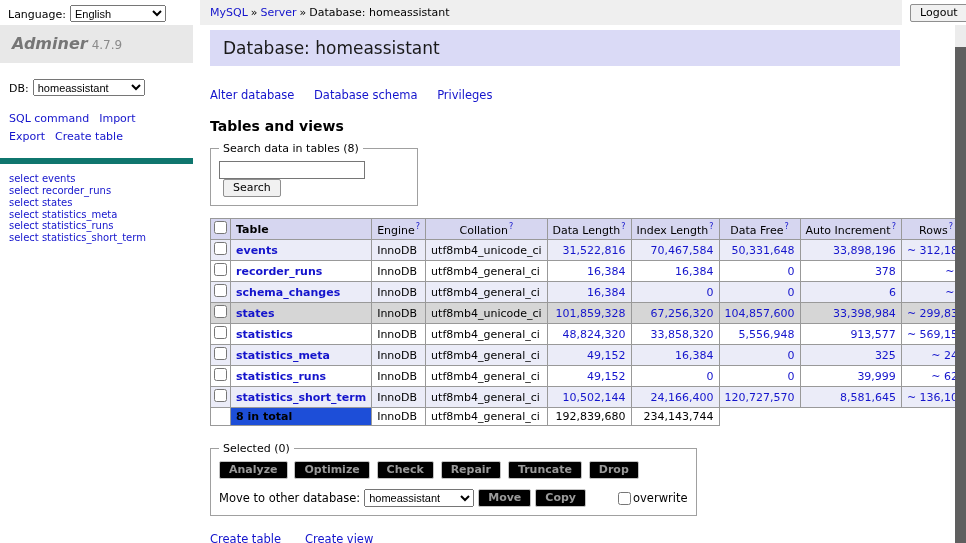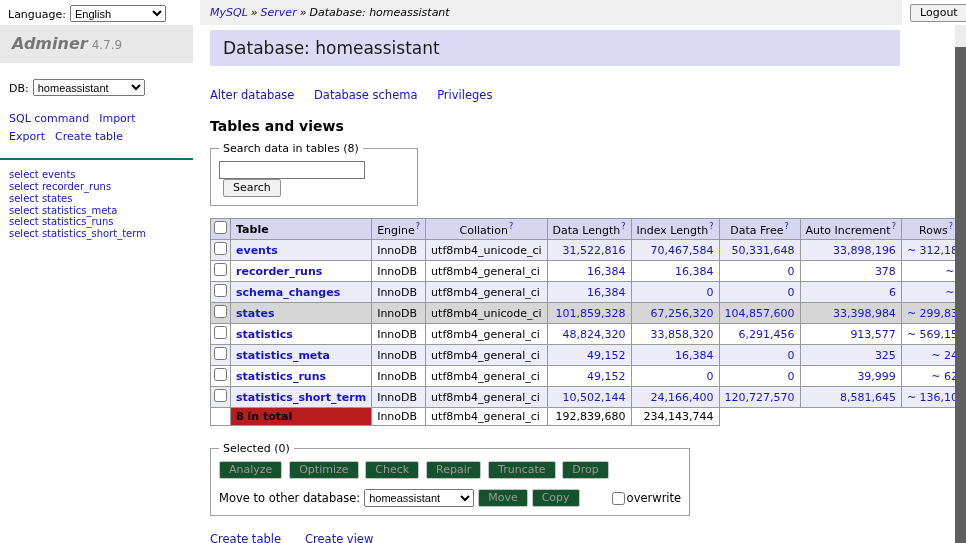--- a/index.html
+++ b/index.html
@@ -25,39 +25,39 @@
   .lang select { width: 96px; height: 17px; font-size: 11px; }
   .breadcrumb {
     flex: 1;
     background: var(--bar_bg, #efefef);
     height: 25px;
     line-height: 25px;
     padding: 0 10px;
     font-size: 11px;
     margin-right: 8px;
     white-space: nowrap;
-    font-style: italic;
   }
   .breadcrumb .sep { color: #000; margin: 0 3px; }
   .logout-wrap { width: 56px; padding-top: 4px; }
 
   button.sysbtn {
     font-family: "DejaVu Sans", "Liberation Sans", sans-serif;
     font-size: 11px;
     background: #f1f1f1;
     border: 1px solid #8f8f8f;
     border-radius: 2px;
     padding: 1px 9px 2px;
     color: #000;
     cursor: pointer;
   }
   button.sysbtn:disabled {
     color: #9a9a9a;
     border-color: #c3c3c3;
-    background: #14532d;
+    background: #000000;
+    font-weight: bold;
   }
 
   
   .layout { display: flex; align-items: flex-start; }
 
   
   .sidebar { flex: 0 0 193px; width: 193px; }
   .brand {
     background: var(--brand_bg, #e8e8e8);
     padding: 9px 12px 8px;
@@ -65,21 +65,21 @@
     white-space: nowrap;
   }
   .brand-name { font-style: italic; font-weight: bold; font-size: 16px; color: #767676; }
   .brand-ver { font-size: 12px; color: #8a8a8a; margin-left: 4px; }
   .db-row { padding: 16px 9px 0; white-space: nowrap; }
   .db-row label { font-size: 11px; margin-right: 4px; }
   .db-row select { width: 112px; height: 17px; font-size: 11px; }
   .side-links {
     margin: 14px 0 0;
     padding: 0 9px 12px;
-    border-bottom: 2px solid #0f766e;
+    border-bottom: 6px solid #0f766e;
     font-size: 11px;
     line-height: 1.65;
     width: 193px;
   }
   .side-links a { margin-right: 10px; }
   .tlinks { list-style: none; margin: 9px 0 0; padding: 0 9px; font-size: 10px; line-height: 1.18; }
   .tlinks li { white-space: nowrap; }
 
   
   main { flex: 1; padding: 5px 0 0 17px; }
@@ -130,21 +130,21 @@
   }
   table.db thead th.h-table { font-weight: bold; }
   sup.help { font-size: 8px; color: var(--link, #1414cc); margin-left: 1px; }
   table.db .c-check { width: 20px; text-align: center; padding: 2px 3px; }
   table.db th.c-name { text-align: left; }
   table.db th.c-name a { font-weight: bold; }
   table.db td.num { text-align: right; }
   table.db td.num a { color: var(--link, #1414cc); }
   tr.shaded { background: var(--stripe, #ebecf8); }
   tr.hovered { background: var(--hover_row, #d6d6d6); }
-  tr.total-row th { text-align: left; font-weight: bold; background: #b91c1c; }
+  tr.total-row th { text-align: left; font-weight: bold; background: #1d4ed8; }
   tr.total-row td { background: #fff; }
 
   
   .selected-fs { width: 408px; margin-top: 16px; }
   .sel-buttons button { margin-right: 3px; }
   .move-row { margin-top: 10px; font-size: 11.5px; white-space: nowrap; }
   .move-row select { width: 110px; height: 18px; font-size: 11px; vertical-align: middle; margin-left: 4px; }
   .move-row button { margin-left: 4px; vertical-align: middle; }
   .overwrite-label { margin-left: 8px; font-size: 11.5px; padding-left: 24px; }
   .overwrite-label input { vertical-align: middle; margin-right: 2px; }
@@ -286,21 +286,21 @@
             <td class="num"><a href="#">~ 299,833</a></td>
 
           </tr>
           <tr>
             <td class="c-check"><input type="checkbox" style=""></td>
             <th class="c-name"><a href="#">statistics</a></th>
             <td>InnoDB</td>
             <td>utf8mb4_general_ci</td>
             <td class="num"><a href="#">48,824,320</a></td>
             <td class="num"><a href="#">33,858,320</a></td>
-            <td class="num"><a href="#">6,291,456</a></td>
+            <td class="num"><a href="#">5,556,948</a></td>
             <td class="num"><a href="#">913,577</a></td>
             <td class="num"><a href="#">~ 569,159</a></td>
 
           </tr>
           <tr class="shaded">
             <td class="c-check"><input type="checkbox" style=""></td>
             <th class="c-name"><a href="#">statistics_meta</a></th>
             <td>InnoDB</td>
             <td>utf8mb4_general_ci</td>
             <td class="num"><a href="#">49,152</a></td>

